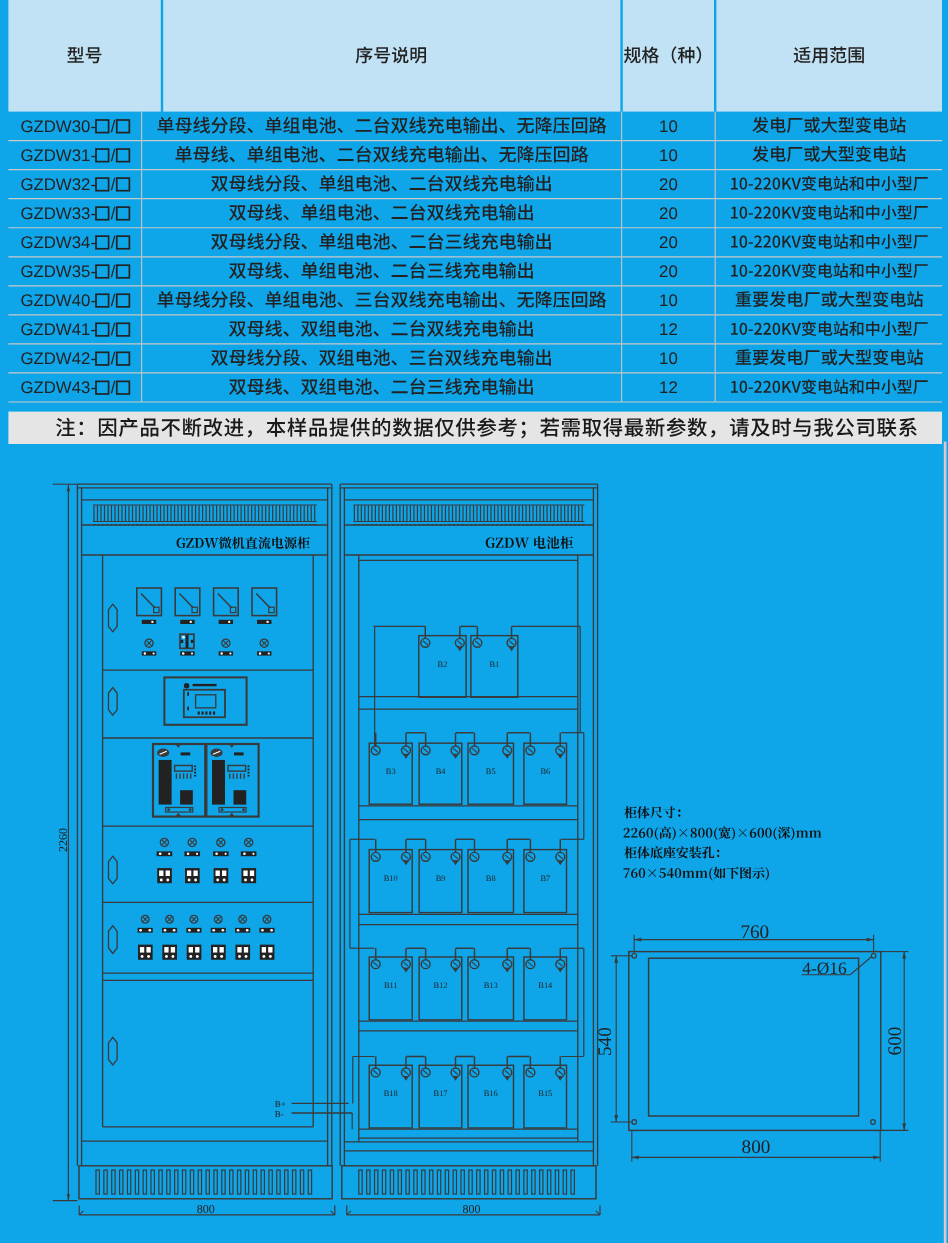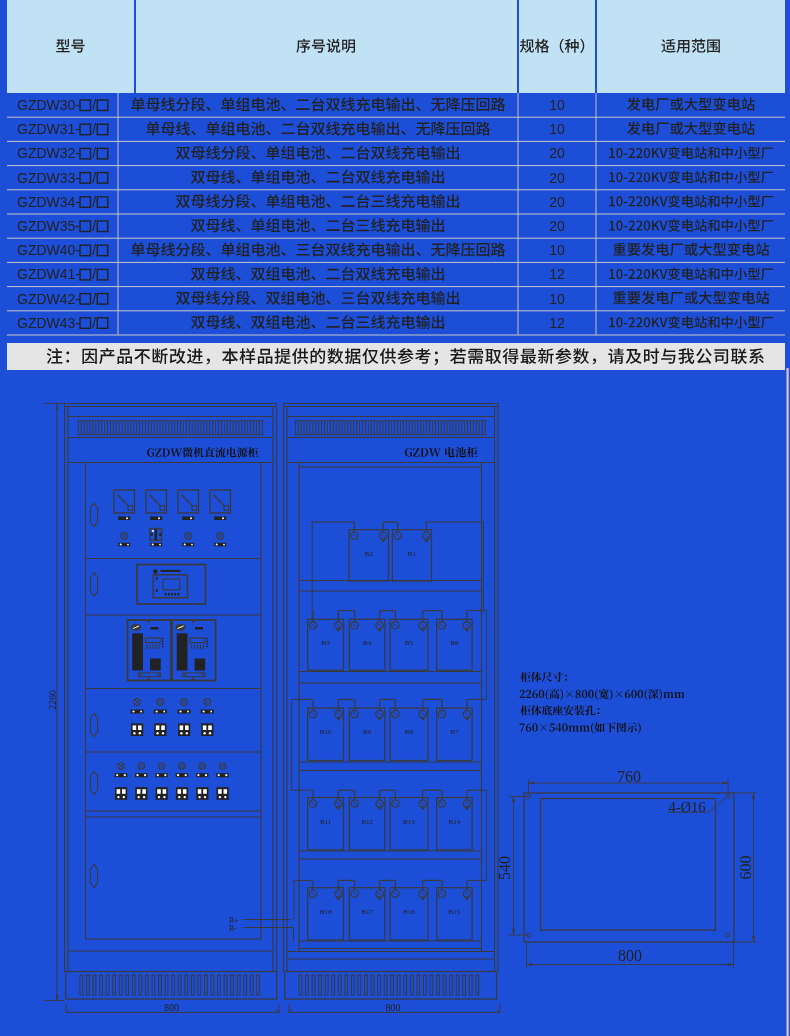--- a/index.html
+++ b/index.html
@@ -1,16 +1,16 @@
 <!DOCTYPE html>
 <html><head>
 <meta charset="utf-8">
 <style>
 html,body{margin:0;padding:0;background:#fff;}
-#page{position:relative;width:790px;height:1036px;background:#1d4ed8;overflow:hidden;}
+#page{position:relative;width:790px;height:1036px;background:#0ea5e9;overflow:hidden;}
 </style>
 </head>
 <body>
 
 <div id="page">
 
 <svg width="790" height="1036" viewBox="0 0 790 1036">
 <defs>
 <path id="a0" d="M625 787V450H712V787ZM810 836V398C810 384 806 381 790 380C775 379 726 379 674 381C687 357 699 321 704 296C774 296 824 298 857 311C891 326 900 348 900 396V836ZM378 722V599H271V722ZM150 230V144H454V37H47V-50H952V37H551V144H849V230H551V328H466V515H571V599H466V722H550V806H96V722H184V599H62V515H176C163 455 130 396 48 350C65 336 98 302 110 284C211 343 251 430 265 515H378V310H454V230Z"></path>
 <path id="a1" d="M274 723H720V605H274ZM180 806V522H820V806ZM58 444V358H256C236 294 212 226 191 177H710C694 80 677 31 654 14C642 5 629 4 606 4C577 4 503 5 434 12C452 -14 465 -51 467 -79C536 -82 602 -82 638 -81C681 -79 709 -72 735 -49C772 -16 796 59 818 221C821 235 823 263 823 263H331L363 358H937V444Z"></path>

